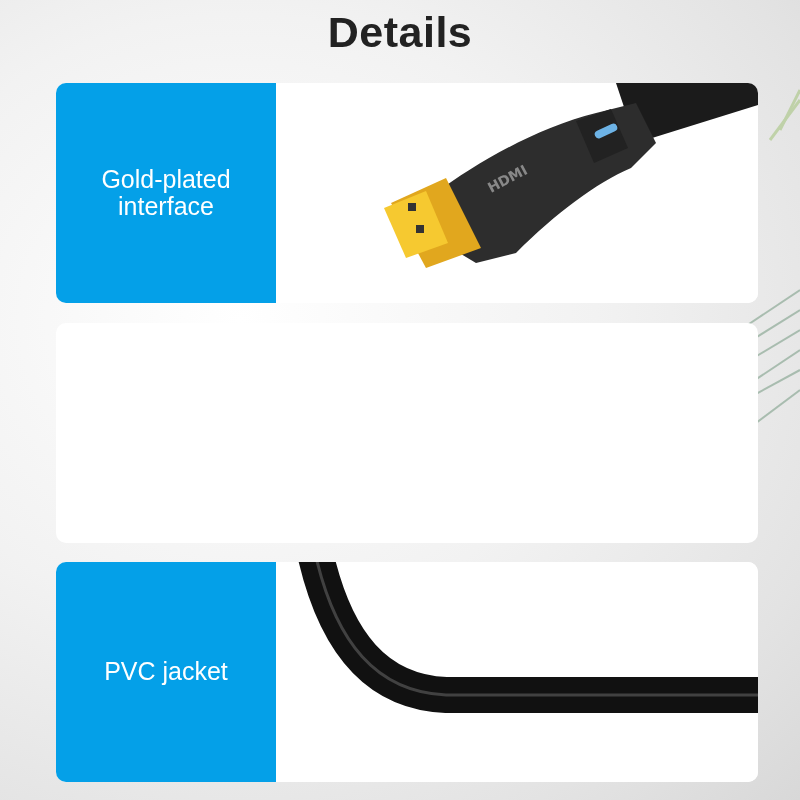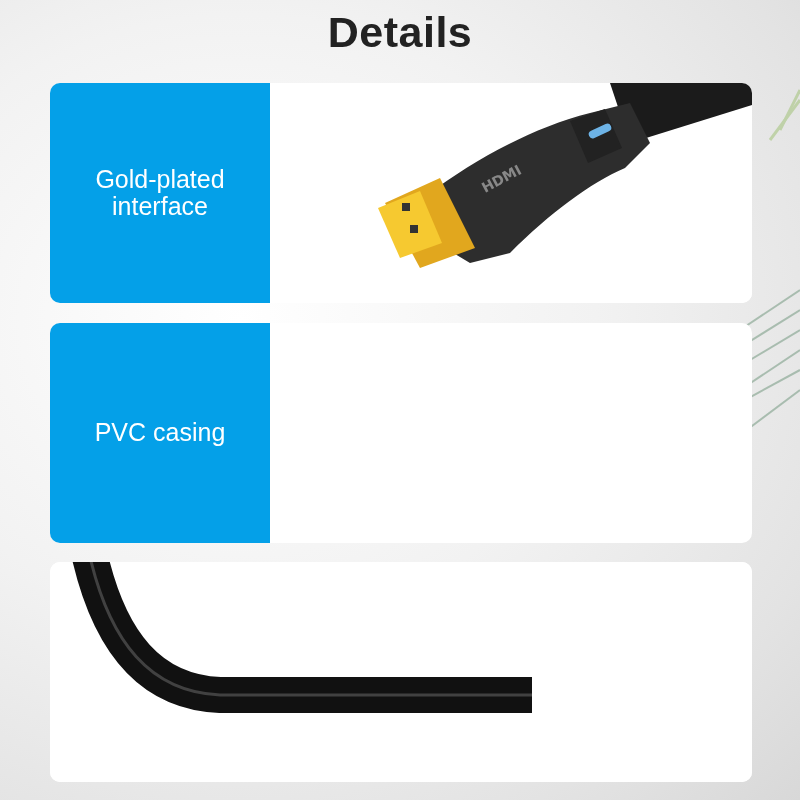--- a/index.html
+++ b/index.html
@@ -8,21 +8,21 @@
     position: relative;
     font-family: "Liberation Sans", "DejaVu Sans", sans-serif;
     background: radial-gradient(ellipse at 30% 40%, #ffffff 0%, #f2f2f2 45%, #e3e3e3 80%, #d8d8d8 100%);
   }
   .title {
     position: absolute; left: 0; top: 8px; width: 800px; text-align: center;
     font-size: 43px; font-weight: bold; color: #222; letter-spacing: 0.5px;
   }
   .plant { position: absolute; right: 0; top: 60px; width: 140px; height: 520px; }
   .card {
-    position: absolute; left: 50px; width: 702px; height: 220px;
+    position: absolute; left: 56px; width: 702px; height: 220px;
     border-radius: 10px; overflow: hidden; background: #fff;
     display: flex;
   }
   .card .label {
     width: 220px; height: 100%; background: #04A0E8;
     display: flex; align-items: center; justify-content: center;
     color: #fff; font-size: 25px; text-align: center; line-height: 1.1;
     padding: 0 20px;
   }
   .card .image { position: relative; flex: 1; height: 100%; background: #fff; overflow: hidden; }
@@ -61,25 +61,25 @@
       <text x="215" y="110" fill="#888" font-size="14" font-weight="bold" transform="rotate(-28 215 110)" font-family="DejaVu Sans, sans-serif">HDMI</text>
       <path d="M115 120 L170 95 L205 165 L150 185 Z" fill="#e1a71e"></path>
       <path d="M108 125 L150 108 L172 160 L130 175 Z" fill="#f6c930"></path>
       <rect x="132" y="120" width="8" height="8" fill="#333"></rect>
       <rect x="140" y="142" width="8" height="8" fill="#333"></rect>
     </svg>
   </div>
 </div>
 
 <div class="card" style="top:323px;">
-  <div class="label">
-      <span>PVC casing</span>
-    </div>
 </div>
 
 <div class="card" style="top:562px;">
+  <div class="label">
+      <span>PVC jacket</span>
+    </div>
   <div class="image">
     <svg width="482" height="220" viewBox="0 0 482 220">
       <path d="M40 -5 C60 80 100 130 170 133 L482 133" stroke="#111" stroke-width="36" fill="none"></path>
       <path d="M40 -5 C60 80 100 130 170 133 L482 133" stroke="#555" stroke-width="3" fill="none" opacity="0.7"></path>
     </svg>
   </div>
 </div>
 
 </body></html>

